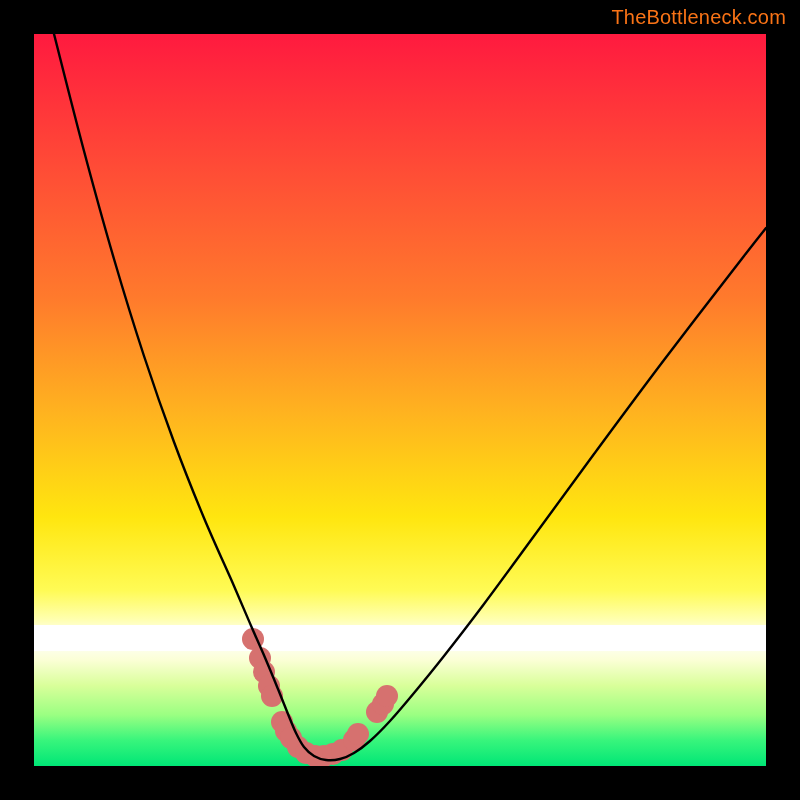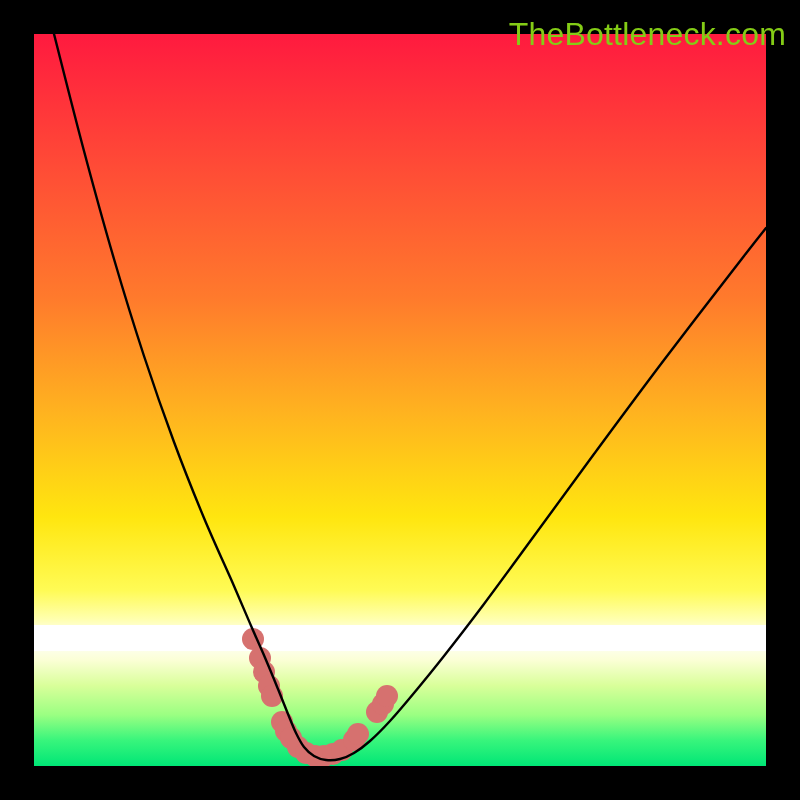--- a/index.html
+++ b/index.html
@@ -32,24 +32,24 @@
     inset: 0;
   }
   .white-strip {
     position: absolute;
     left: 0;
     right: 0;
     background: #fff;
   }
   .watermark {
     position: absolute;
-    top: 16px;
+    top: 6px;
     right: 14px;
-    color: #84cc16;
-    font-size: 32px;
+    color: #f97316;
+    font-size: 20px;
     font-weight: 500;
     letter-spacing: 0.2px;
   }
   svg.curve {
     position: absolute;
     inset: 0;
     width: 100%;
     height: 100%;
     overflow: visible;
   }

